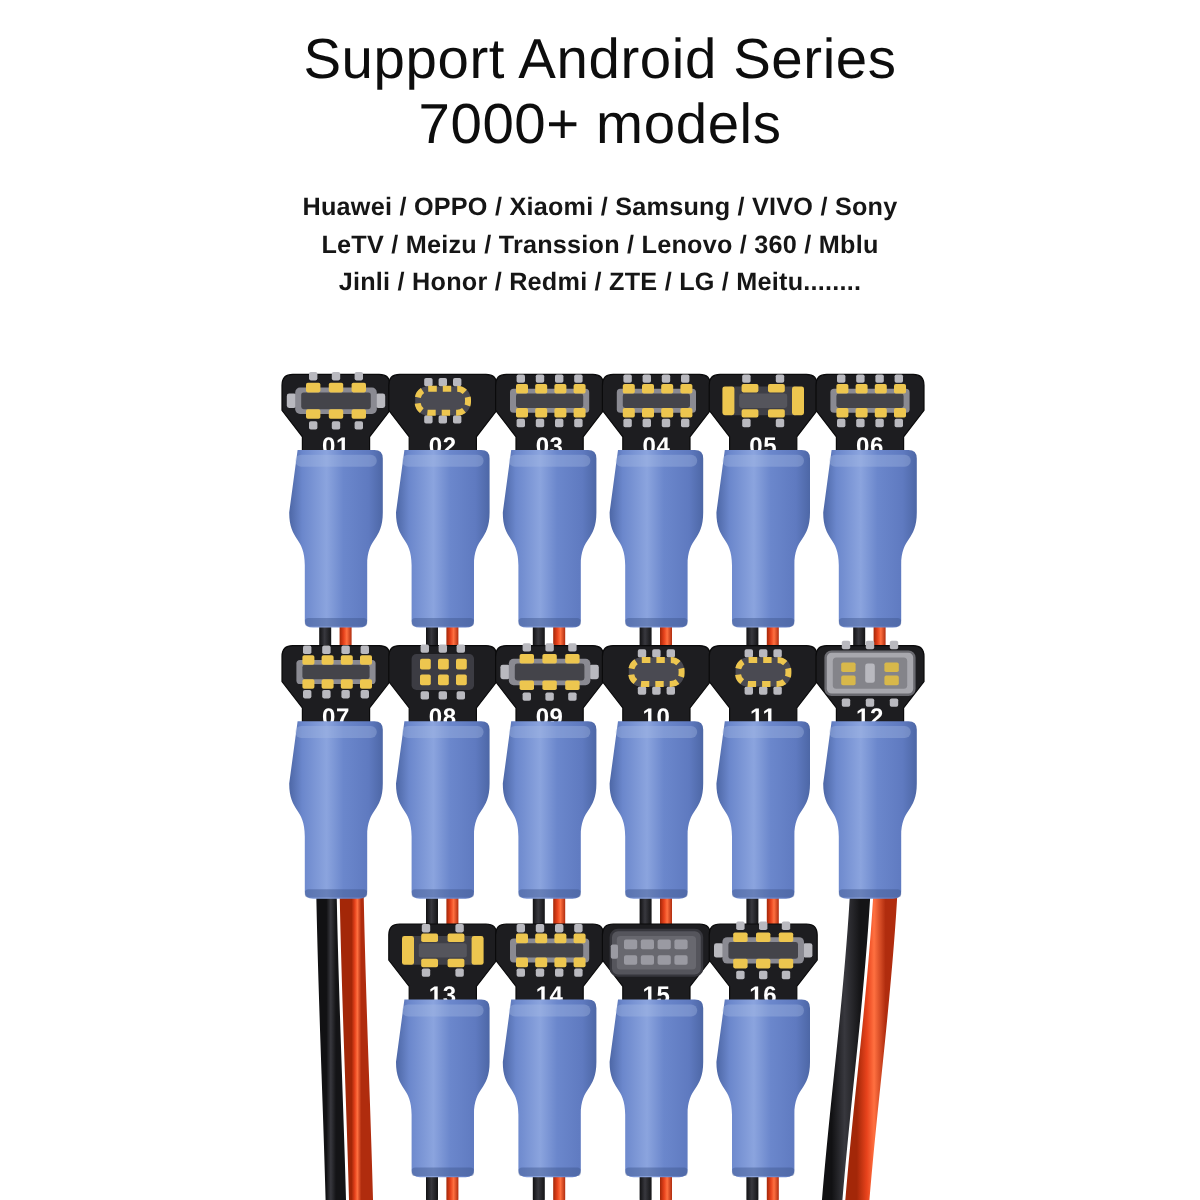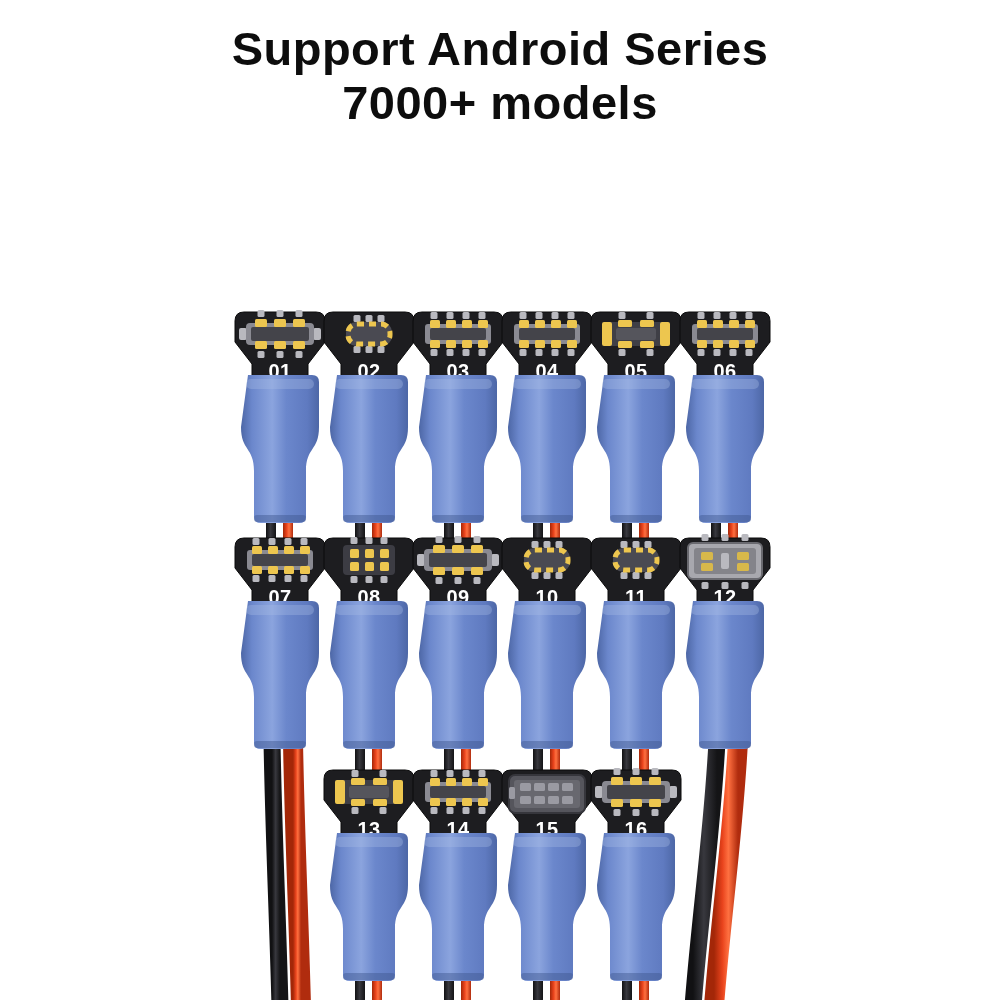--- a/index.html
+++ b/index.html
@@ -3,35 +3,40 @@
 <meta charset="utf-8">
 <style>
   html,body{margin:0;padding:0;background:#ffffff;}
   .page{
     position:relative;width:1000px;height:1000px;overflow:hidden;background:#ffffff;
     font-family:"Liberation Sans", sans-serif;
   }
   header{position:absolute;top:0;left:0;width:1000px;text-align:center;z-index:2;}
   .title{
     margin:22px 0 0 0;
-    font-size:47px;line-height:1.14;font-weight:700;color:#0d0d0d;letter-spacing:0.5px;
+    font-size:47px;line-height:1.14;font-weight:400;color:#0d0d0d;letter-spacing:0.5px;
   }
   .brands{
     margin:28px 0 0 0;
     font-size:21px;line-height:1.5;font-weight:600;color:#161616;letter-spacing:0.2px;
   }
   .brands span{display:block;}
   #diagram{position:absolute;top:0;left:0;z-index:1;}
 </style>
 </head>
 <body>
 
 <div class="page">
   <header>
     <h1 class="title"><span>Support Android Series</span><br><span>7000+ models</span></h1>
+    <p class="brands">
+      <span>Huawei / OPPO / Xiaomi / Samsung / VIVO / Sony</span>
+      <span>LeTV / Meizu / Transsion / Lenovo / 360 / Mblu</span>
+      <span>Jinli / Honor / Redmi / ZTE / LG / Meitu........</span>
+    </p>
   </header>
   <svg id="diagram" width="1000" height="1000" viewBox="0 0 1000 1000">
       <defs>
     <linearGradient id="slv" x1="0" y1="0" x2="1" y2="0">
       <stop offset="0" stop-color="#4d67a6"></stop>
       <stop offset="0.14" stop-color="#6b87cc"></stop>
       <stop offset="0.4" stop-color="#8ba4de"></stop>
       <stop offset="0.58" stop-color="#6b87cc"></stop>
       <stop offset="0.85" stop-color="#5f7ac0"></stop>
       <stop offset="1" stop-color="#4d67a6"></stop>

